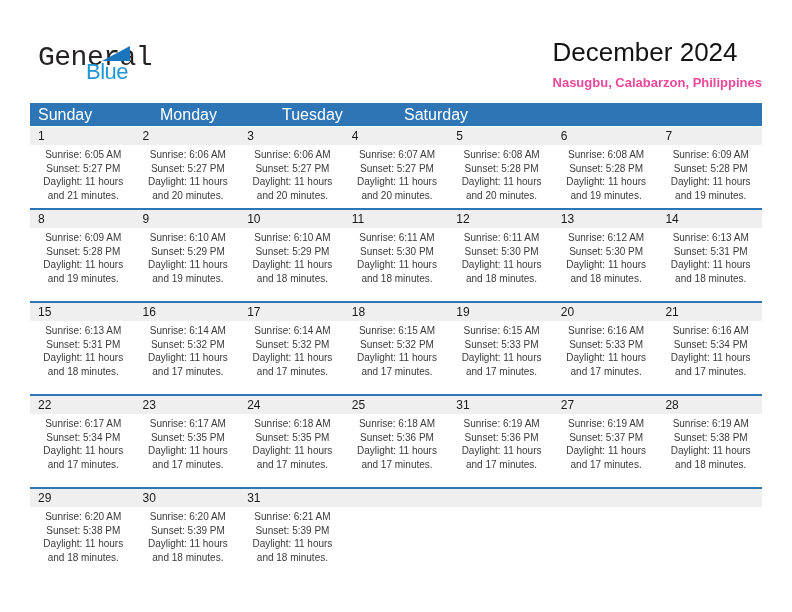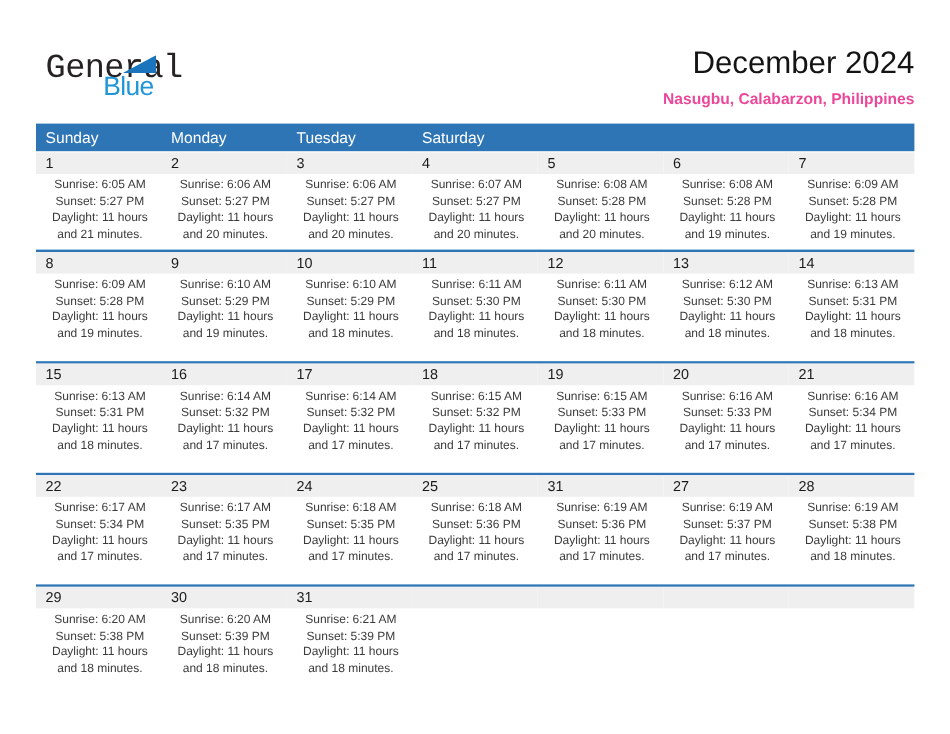--- a/index.html
+++ b/index.html
@@ -22,30 +22,30 @@
     width:28px; height:15px;
     background:#1b75bc;
     clip-path:polygon(100% 0, 100% 100%, 0 100%);
   }
   .logo-blue {
     position:absolute; left:48px; top:17px;
     font-size:22px; letter-spacing:-0.5px; color:#2196d6;text-align:center;
   }
 
   
-  .titles { position:absolute; right:30px; top:38px; text-align:right; }
+  .titles { position:absolute; right:30px; top:38px; text-align:left; }
   .title { font-size:26px; color:#141414; line-height:28px; }
   .subtitle { font-size:13px; font-weight:700; color:#ec4899; margin-top:9px; }
 
   
   .calendar { position:absolute; left:30px; top:103px; width:732px; }
   .weekday-row {
-    display:grid; grid-template-columns:repeat(7,1fr);
+    display:grid; grid-template-columns:repeat(6,1fr);
     background:#2e75b6; color:#ffffff;
-    height:23px; line-height:23px; font-size:13px;
+    height:23px; line-height:23px; font-size:16px;
   }
   .weekday { padding-left:8px; overflow:hidden; white-space:nowrap; }
 
   .week { display:grid; grid-template-columns:repeat(7,1fr); }
   .week.first { height:81px; }
   .week.sep { height:91px; border-top:2px solid #2e75b6; margin-top:0; }
   .week.first { margin-top:1px; }
 
   .band {
     background:#efefef; height:18px; line-height:18px;

